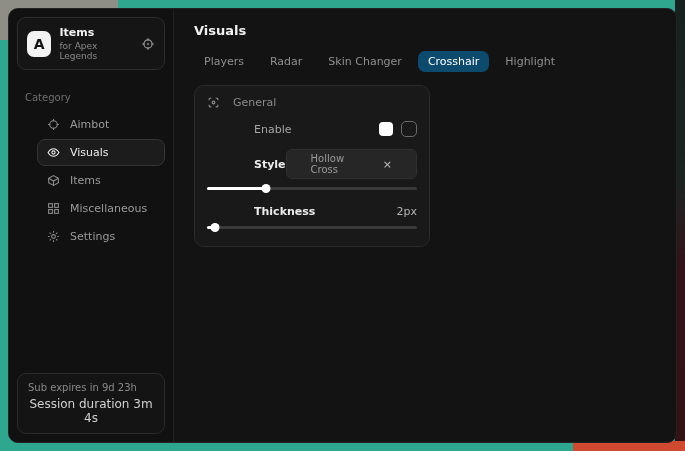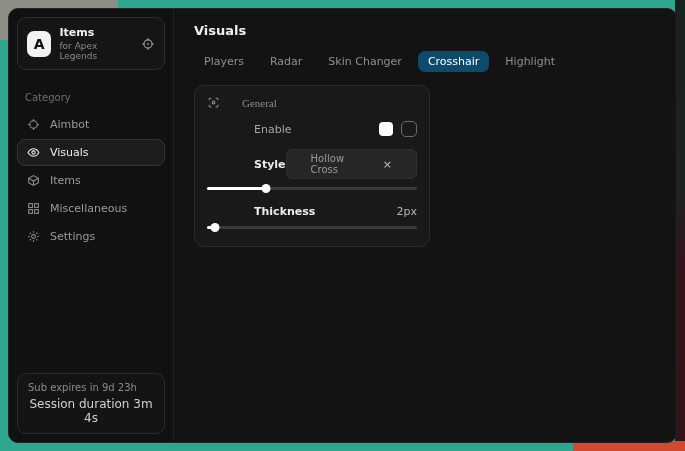--- a/index.html
+++ b/index.html
@@ -24,21 +24,21 @@
                  display:flex; align-items:center; gap:8px; background:#151515; }
   .logo { width:26px; height:26px; background:#f2f2f2; border-radius:7px; color:#111;
           font-size:14px; font-weight:bold; display:flex; align-items:center; justify-content:center; }
   .side-title-wrap { display:flex; flex-direction:column; gap:2px; }
   .side-title { font-size:11px; font-weight:bold; color:#f0f0f0; }
   .side-subtitle { font-size:9px; color:#8a8a8a; }
   .side-header-icon { margin-left:auto; color:#9a9a9a; display:flex; }
 
   .category-label { margin:14px 14px 8px 16px; font-size:10px; color:#6f6f6f; }
 
-  .nav { padding:0 8px; display:flex; flex-direction:column; gap:1px; }
+  .nav { padding:0 8px; display:flex; flex-direction:column; gap:1px;margin-left:20px; }
   .nav-item { display:flex; align-items:center; gap:10px; height:27px; padding:0 9px;
               border:1px solid transparent; border-radius:8px; font-size:11px; color:#9a9a9a; cursor:pointer; }
   .nav-item .icn { display:flex; color:#8b8b8b; }
   .nav-item.selected { background:#1c1c1c; border-color:#353535; color:#ececec; }
   .nav-item.selected .icn { color:#ececec; }
 
   .side-spacer { flex:1; }
   .side-footer { margin:8px; padding:8px 10px; border:1px solid #2b2b2b; border-radius:9px; background:#141414; }
   .side-footer .l1 { font-size:10px; color:#8a8a8a; margin-bottom:4px; }
   .side-footer .l2 { font-size:12px; color:#d0d0d0;text-align:center; }
@@ -46,21 +46,21 @@
   
   .main { flex:1; padding:14px 20px; display:flex; flex-direction:column; }
   .page-title { font-size:13px; font-weight:bold; color:#f0f0f0; }
 
   .tabs { display:flex; align-items:center; gap:6px; margin-top:13px; }
   .tab { font-size:11px; color:#8f8f8f; padding:4px 10px; border-radius:7px; cursor:pointer; white-space:nowrap; }
   .tab.selected { background:#0c4a6e; color:#ffffff; }
 
   .card { margin-top:13px; width:236px; background:#191919; border:1px solid #2b2b2b;
           border-radius:10px; padding:10px 12px 14px; }
-  .card-header { display:flex; align-items:center; gap:22px; font-size:11px; color:#8b8b8b;font-family:Liberation Serif, serif; }
+  .card-header { display:flex; align-items:center; gap:13px; font-size:11px; color:#8b8b8b; }
   .card-header .icn { display:flex; color:#8b8b8b; }
 
   .row { display:flex; align-items:center; justify-content:space-between; margin-top:12px;margin-left:47px; }
   .lbl-muted { font-size:11px; color:#a5a5a5; }
   .lbl-strong { font-size:11px; font-weight:bold; color:#ececec; }
   .val { font-size:11px; color:#b5b5b5; }
 
   .enable-controls { display:flex; align-items:center; gap:8px; }
   .swatch { width:14px; height:14px; border-radius:4px; cursor:pointer; }
   .checkbox { width:16px; height:16px; border:1.5px solid #6a6a6a; border-radius:5px; background:transparent; cursor:pointer; }

